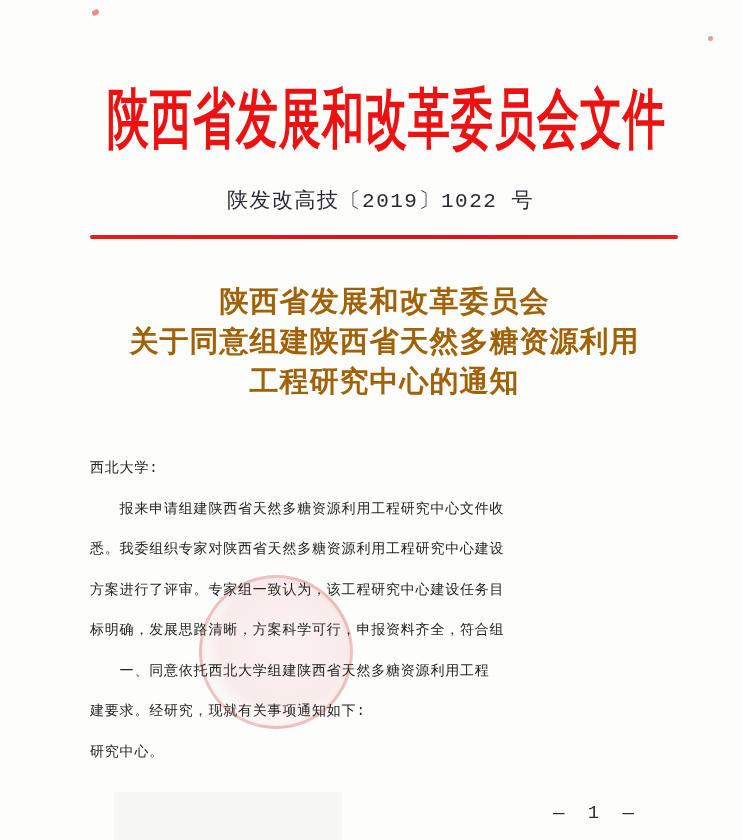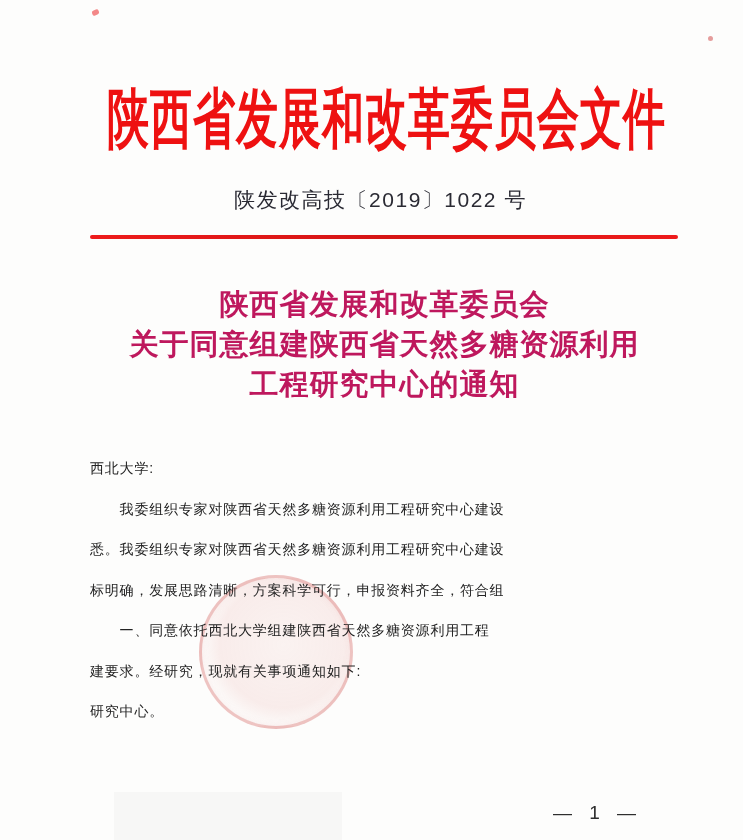--- a/index.html
+++ b/index.html
@@ -1,21 +1,21 @@
 <!DOCTYPE html>
 <html style="--header-red: #ee1111; --rule-red: #ee1b1b; --text-color: #232323;"><head>
 <meta charset="utf-8">
 <style>
   html,body{margin:0;padding:0;background:#ffffff;}
   #page{
     position:relative;
     width:743px;height:840px;
     background:#fdfdfc;
     overflow:hidden;
-    font-family:Liberation Sans, sans-serif;
+    font-family:Liberation Mono, monospace;
   }
   
   .header-title{
     position:absolute;top:76px;left:0;width:743px;
     padding-left:30px;box-sizing:border-box;
     text-align:center;
     font-size:42px;font-weight:bold;
     letter-spacing:1px;
     color:var(--header-red,#ee1111);
     transform:scaleY(1.55);
@@ -39,21 +39,21 @@
     border-radius:2px;
   }
   
   .notice-title{
     position:absolute;top:284px;left:0;width:743px;
     padding-left:26px;box-sizing:border-box;
     text-align:center;
     font-size:29px;font-weight:bold;
     line-height:40px;
     letter-spacing:1px;
-    color:#be185d;
+    color:#a16207;
   }
   
   .body-block{
     position:absolute;top:448px;left:90px;width:592px;
     font-size:14px;
     line-height:40.5px;
     letter-spacing:0.8px;
     color:var(--text-color,#232323);
   }
   .body-line{white-space:pre;}
@@ -106,22 +106,23 @@
   <div class="notice-title">
     <div class="title-line">陕西省发展和改革委员会</div>
     <div class="title-line">关于同意组建陕西省天然多糖资源利用</div>
     <div class="title-line">工程研究中心的通知</div>
   </div>
 
   <div class="seal"></div>
 
   <div class="body-block">
     <div class="body-line">西北大学:</div>
-    <div class="body-line">　　我委组织专家对陕西省天然多糖资源利用工程研究中心建设</div>
+    <div class="body-line">　　报来申请组建陕西省天然多糖资源利用工程研究中心文件收</div>
     <div class="body-line">悉。我委组织专家对陕西省天然多糖资源利用工程研究中心建设</div>
+    <div class="body-line">方案进行了评审。专家组一致认为，该工程研究中心建设任务目</div>
     <div class="body-line">标明确，发展思路清晰，方案科学可行，申报资料齐全，符合组</div>
     <div class="body-line">　　一、同意依托西北大学组建陕西省天然多糖资源利用工程</div>
     <div class="body-line">建要求。经研究，现就有关事项通知如下:</div>
     <div class="body-line">研究中心。</div>
   </div>
 
   <div class="shade"></div>
 
   <div class="page-number">— 1 —</div>
 

